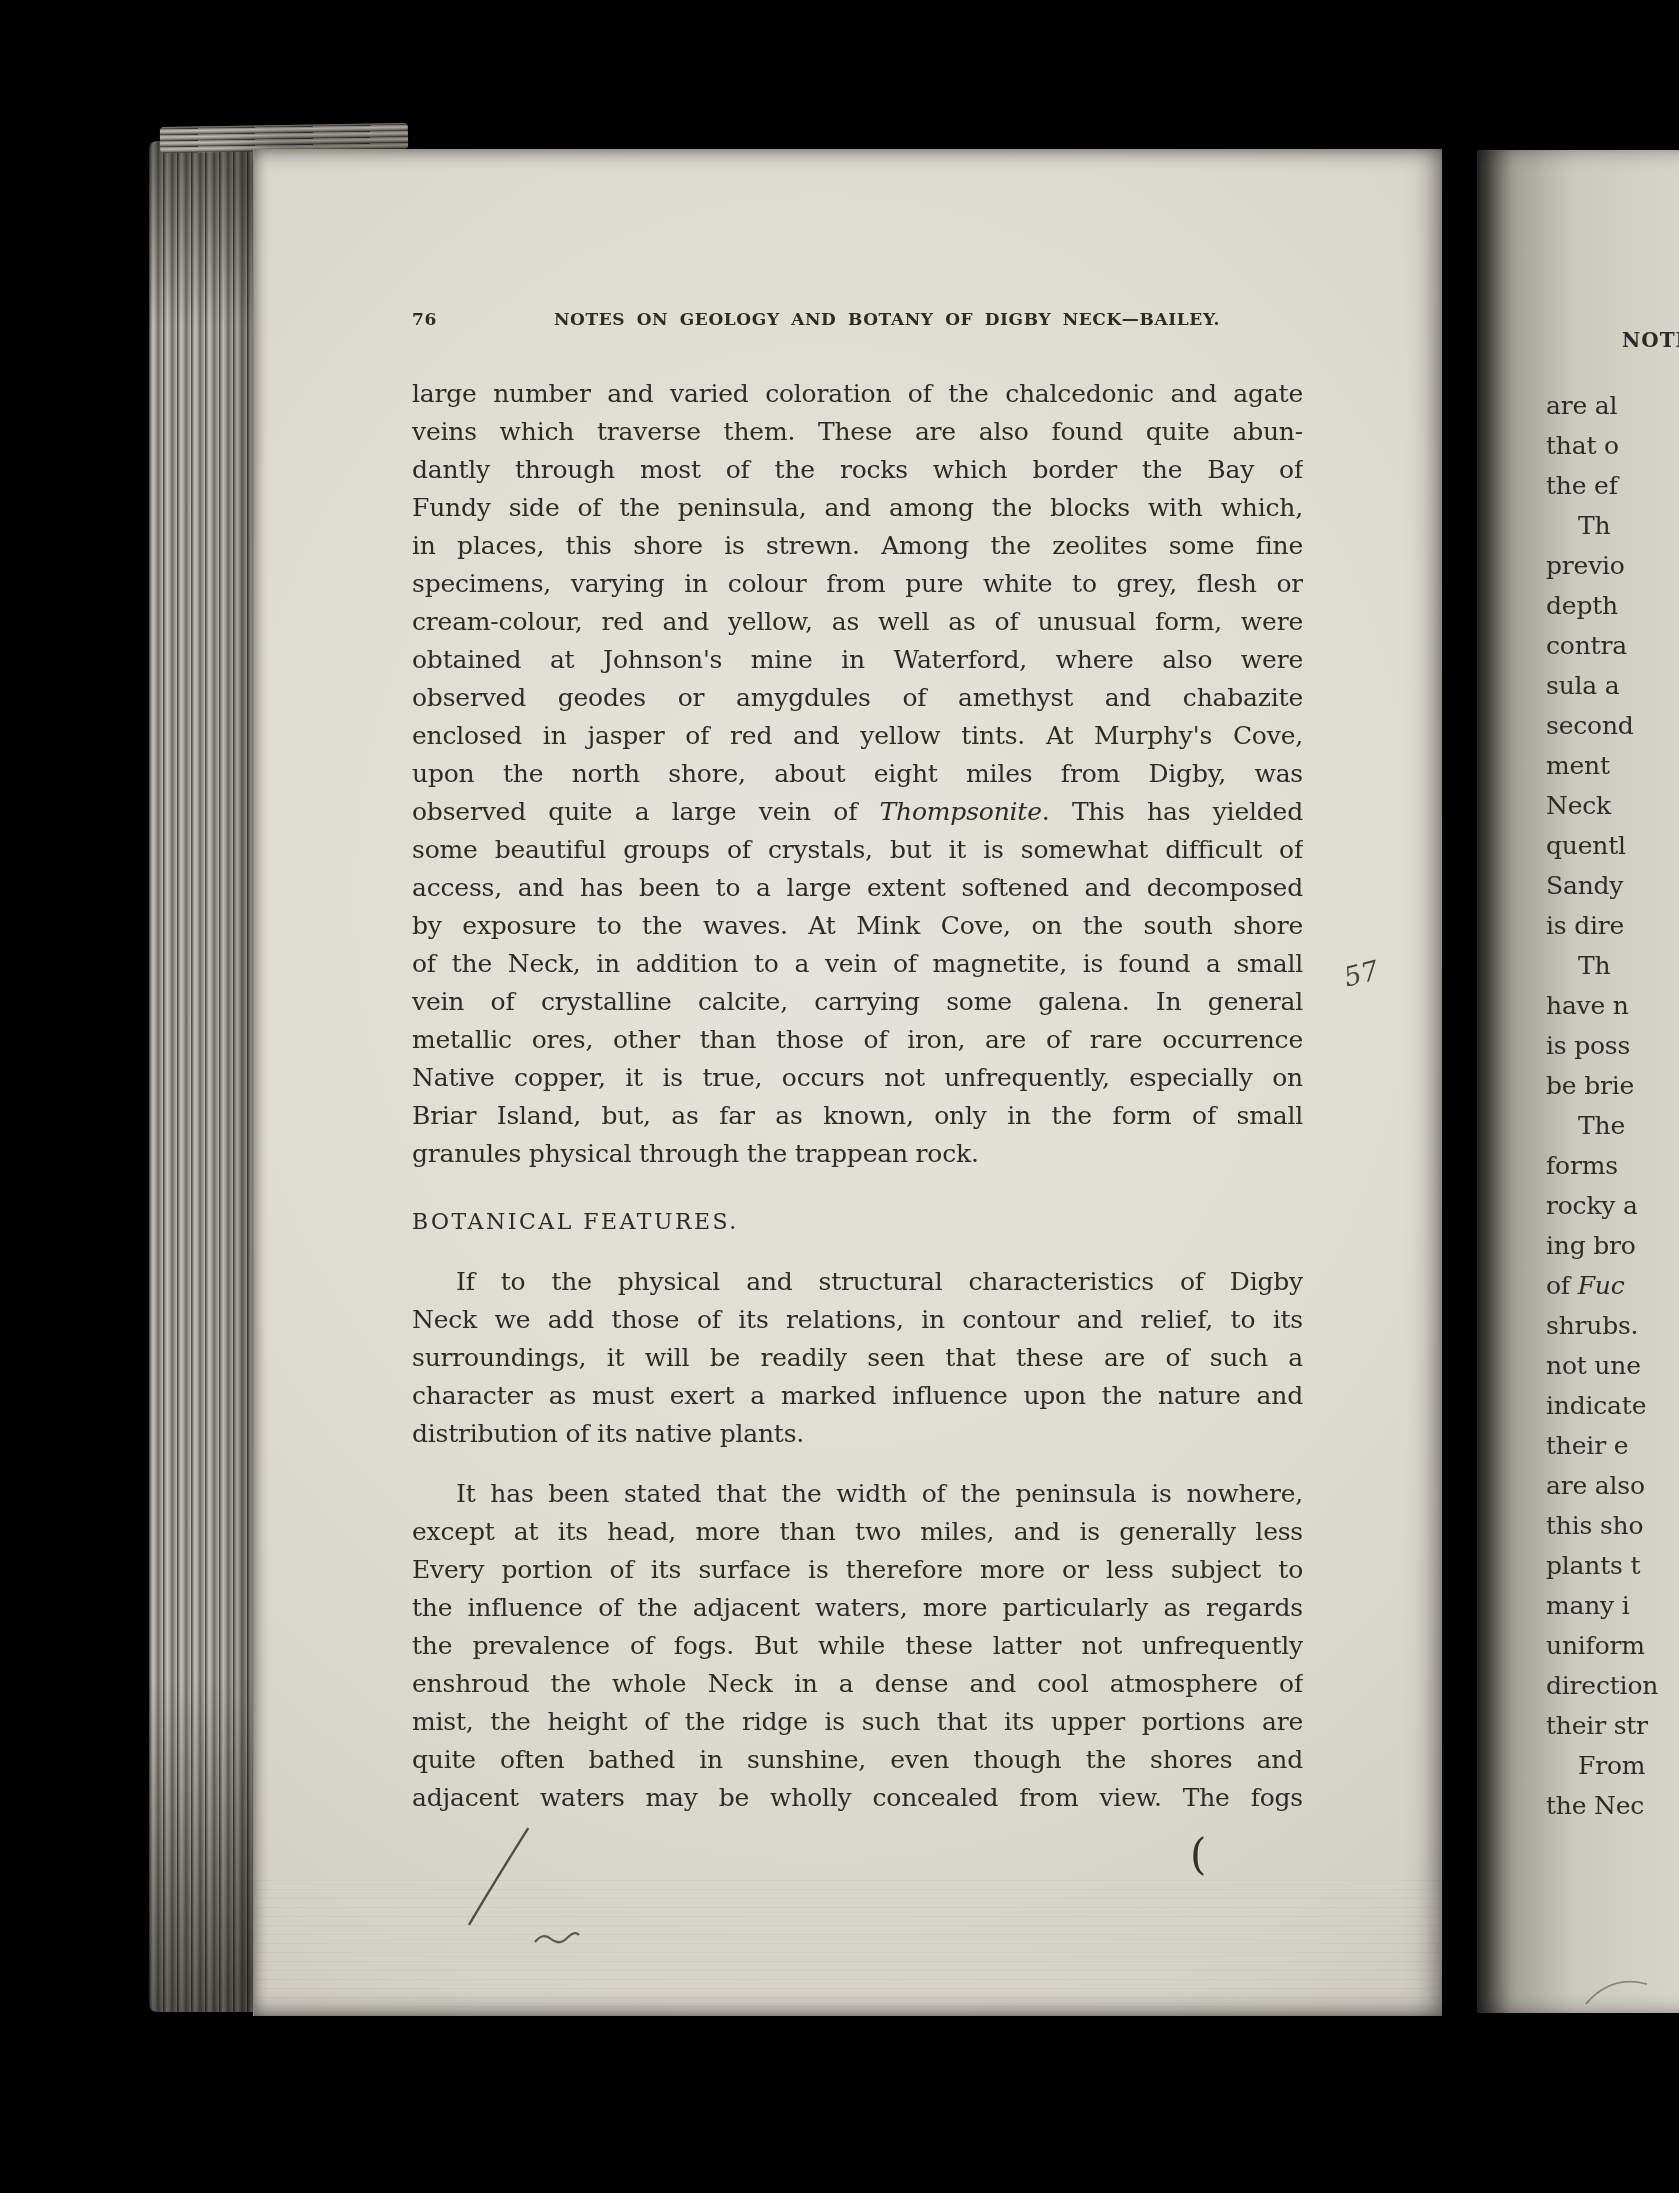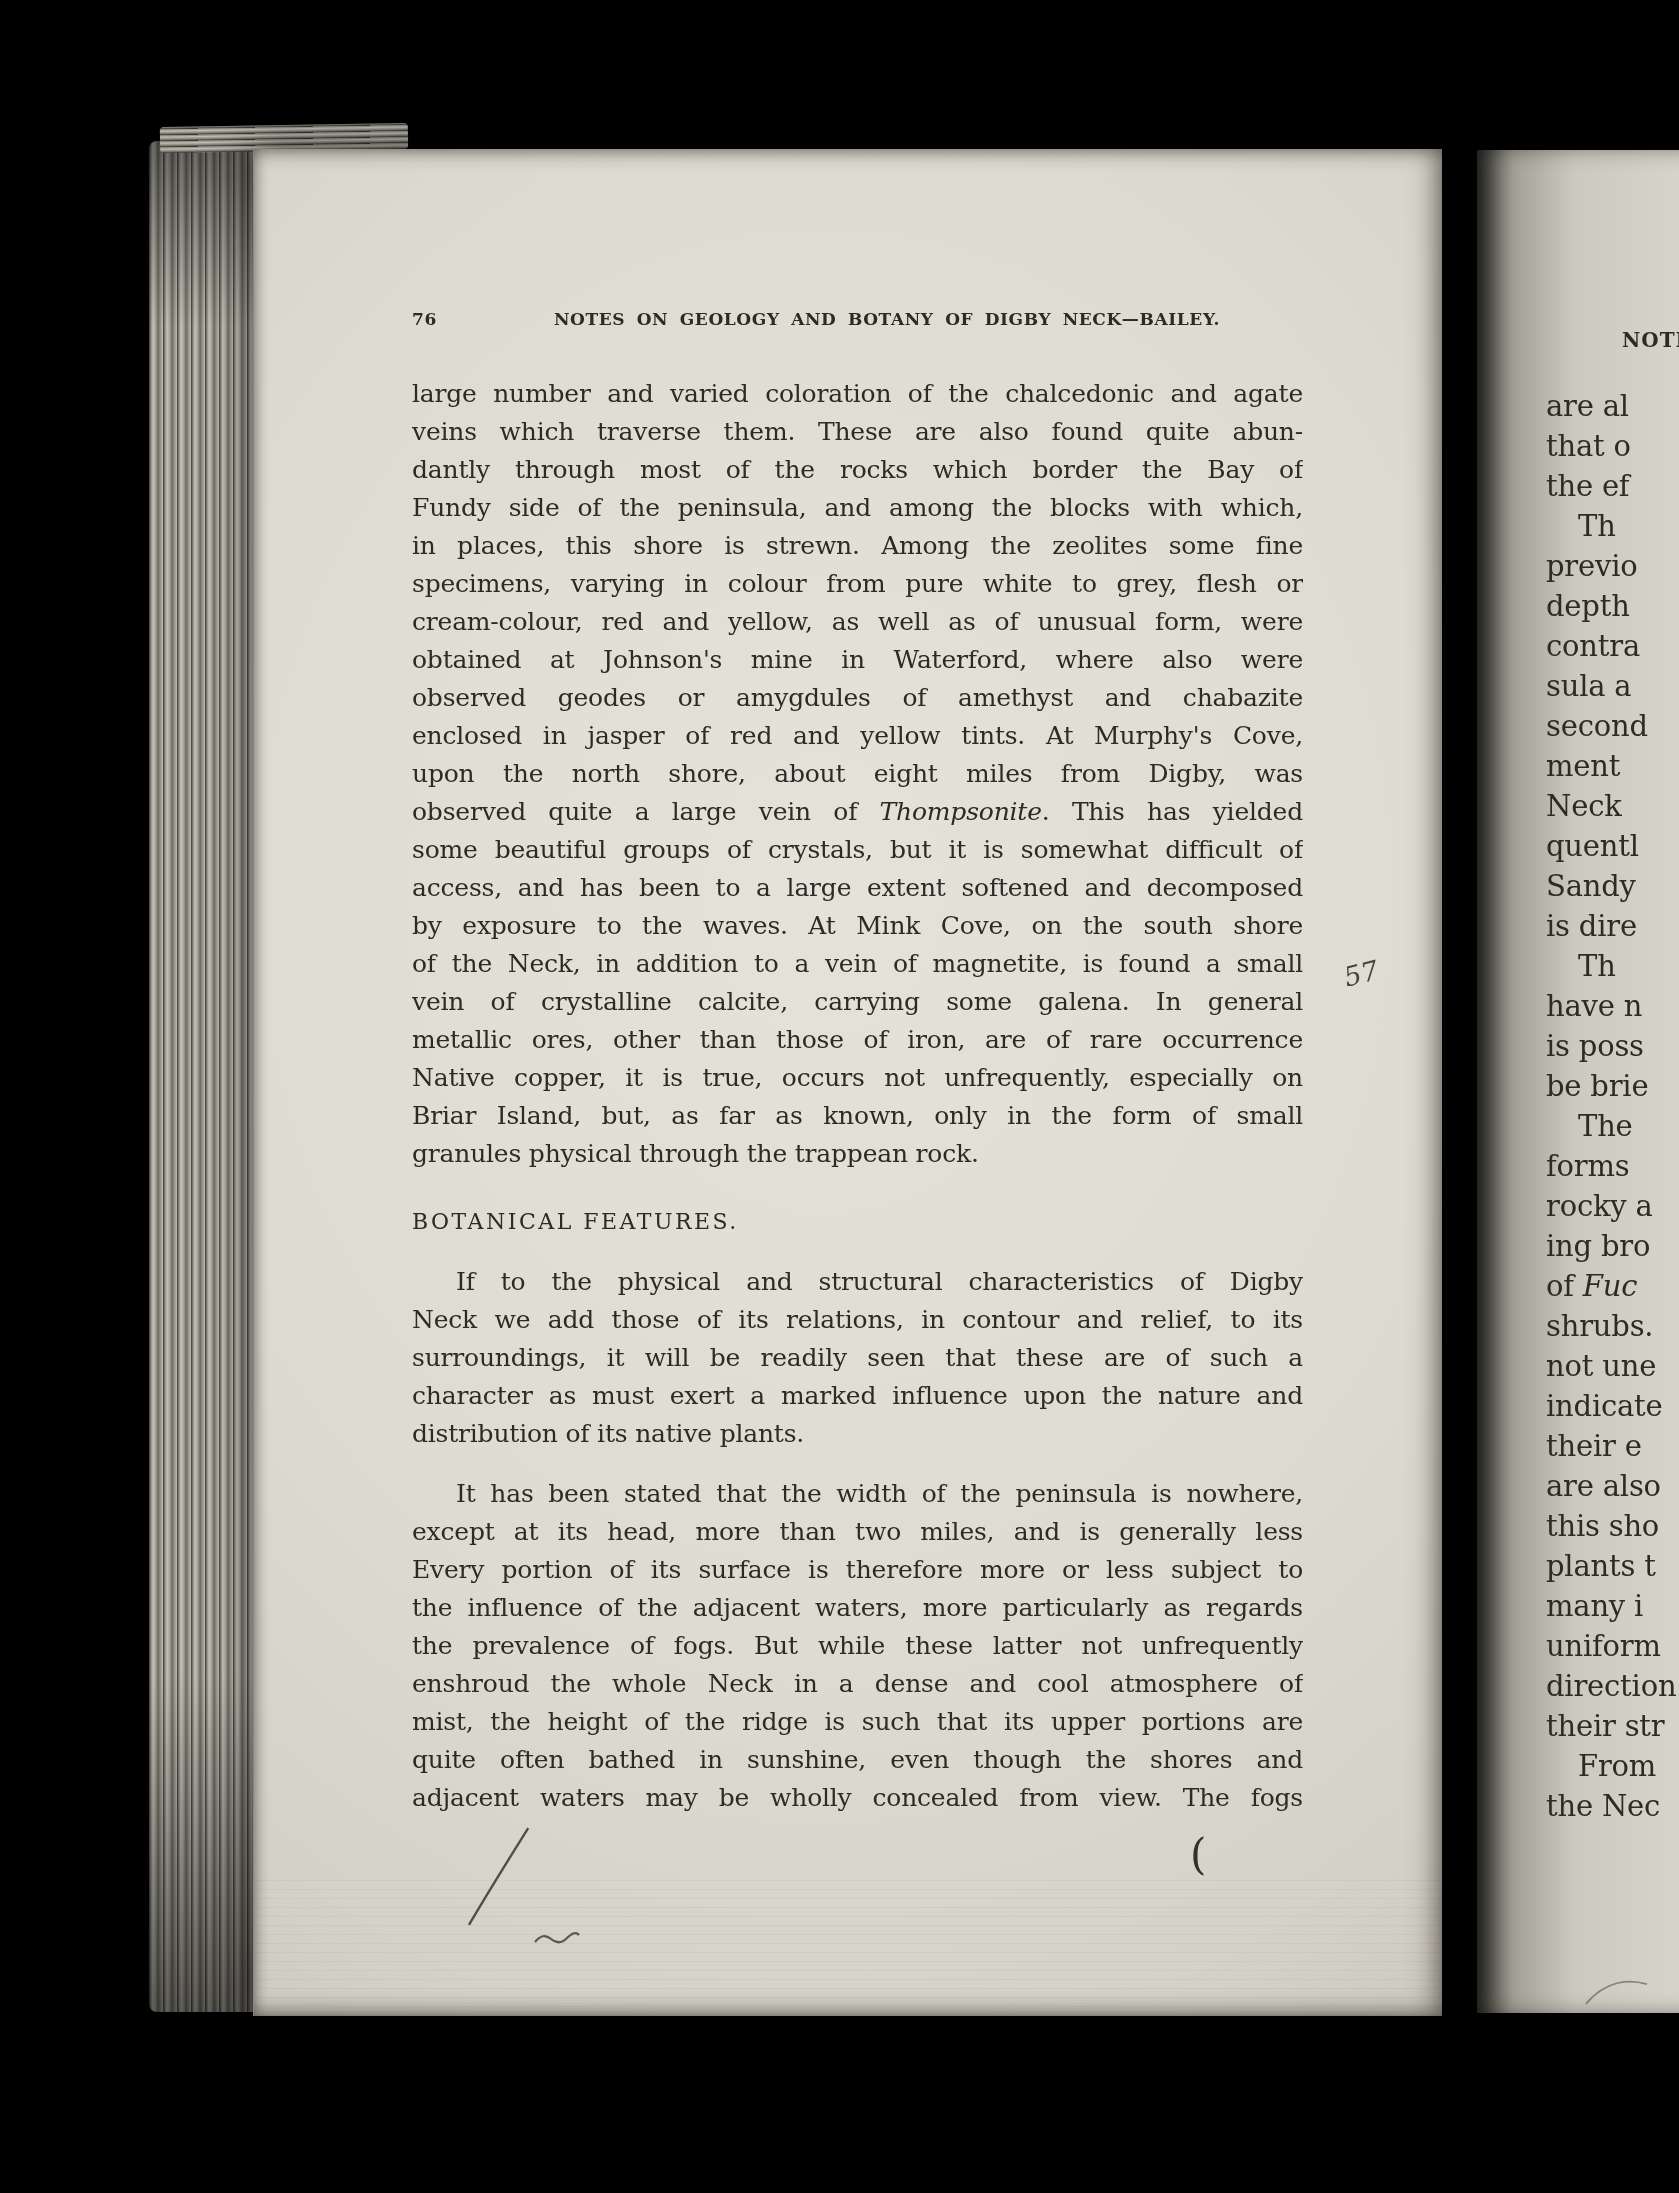--- a/index.html
+++ b/index.html
@@ -79,21 +79,21 @@
     position: absolute; left: 1477px; top: 150px; width: 202px; height: 1863px;
     overflow: hidden;
     background: linear-gradient(90deg, #5e5c55 0%, #a3a096 18%, #ccc9bf 48%, #d7d4ca 100%);
     box-shadow: inset 20px 0 26px -8px rgba(0,0,0,0.75);
   }
   .rp-header {
     position: absolute; top: 178px; left: 145px;
     font-weight: 700; font-size: 20px; letter-spacing: 1px; white-space: nowrap;
   }
   .rp-lines { position: absolute; top: 236px; left: 0; right: 0; }
-  .rp-line { padding-left: 69px; height: 40px; line-height: 40px; font-size: 29px; white-space: nowrap; letter-spacing: -0.2px; }
+  .rp-line { padding-left: 69px; height: 40px; line-height: 40px; font-size: 25px; white-space: nowrap; letter-spacing: -0.2px; }
   .rp-line.indent { padding-left: 101px; }
 
   
   .artifact { position: absolute; pointer-events: none; }
   .pen-stroke { left: 463px; top: 1820px; }
   .squiggle { left: 533px; top: 1929px; }
   .paren-mark { left: 1190px; top: 1830px; font-size: 42px; color: #33312b; font-family: "DejaVu Serif", serif; }
   .hand-num { left: 1344px; top: 958px; font-size: 27px; font-style: italic; color: #46443c; transform: rotate(-14deg); }
   .corner-curl { left: 1582px; top: 1970px; }
 </style>

